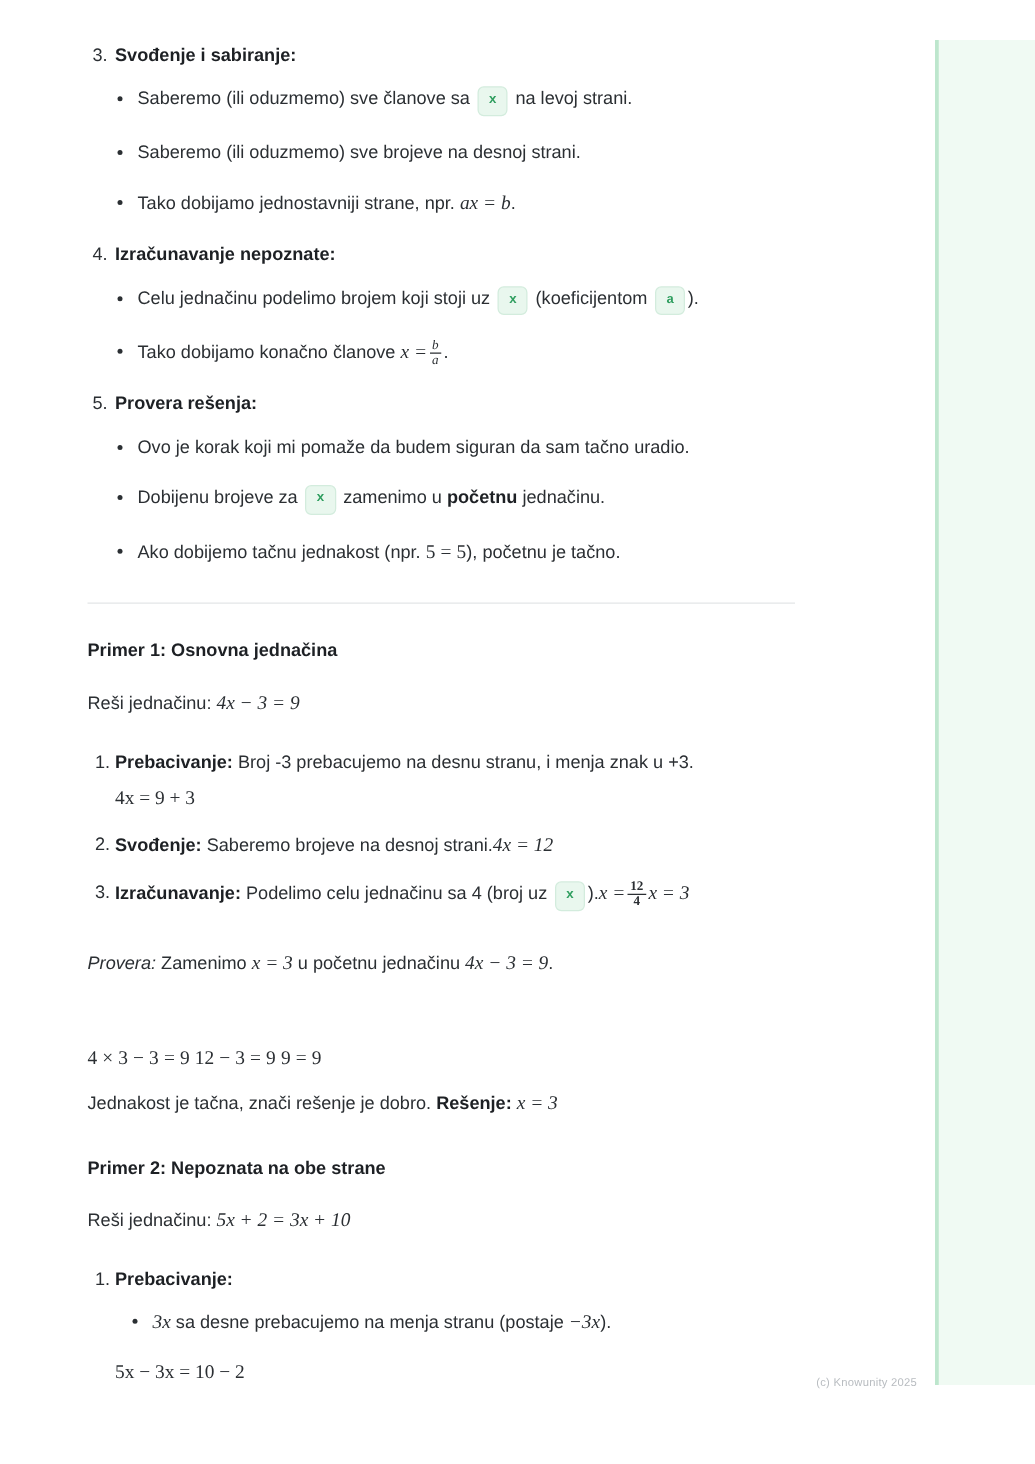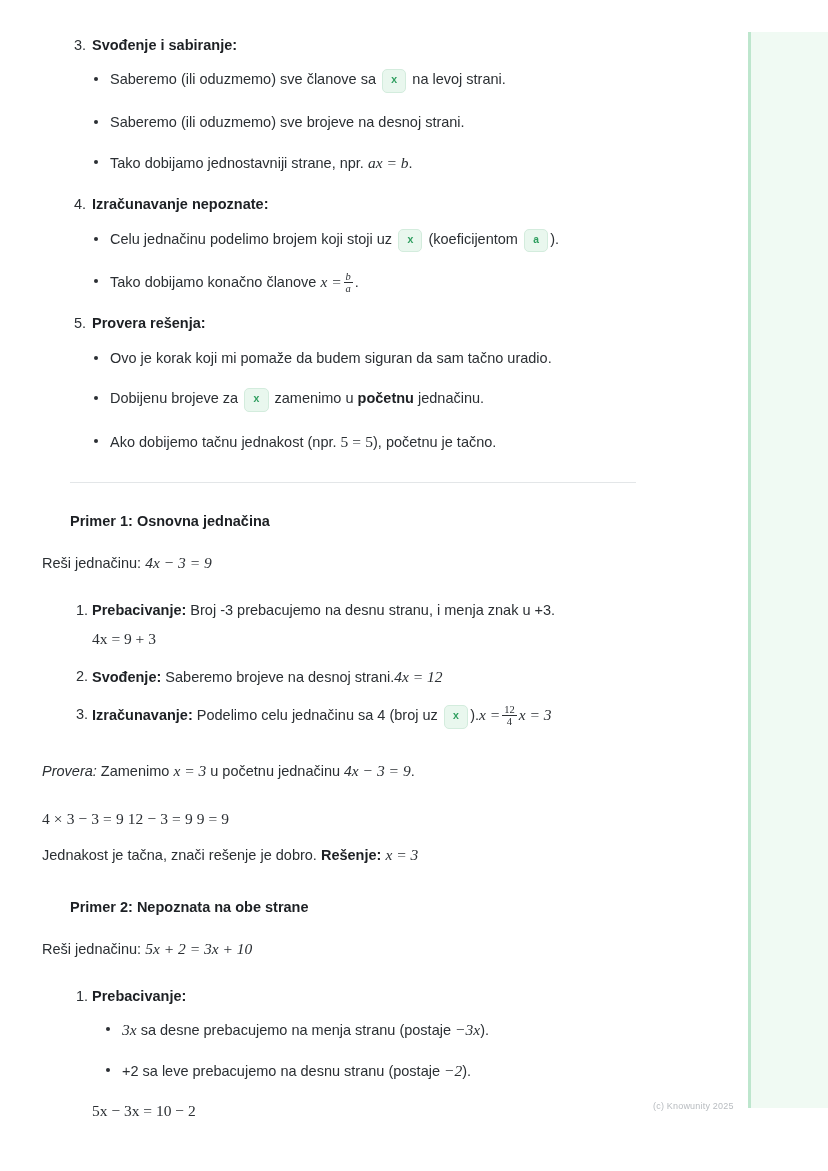--- a/index.html
+++ b/index.html
@@ -37,53 +37,54 @@
     padding: 34px 0 0 0;
     box-sizing: border-box;
   }
 
   
   .p {
     font-size: 14.5px;
     line-height: 1.55;
     color: #2b2f33;
     margin: 0 0 16px 0;
-    padding-left: 42px;
+    padding-left: 70px;
   }
   .p.tight { margin-bottom: 12px; }
 
   b, .bold { font-weight: bold; color: #1d2024; }
 
   
   .m {
     font-family: "Liberation Serif", serif;
     font-style: normal;
     font-size: 15.5px;
     letter-spacing: .1px;
+    margin-top: 28px;
   }
   .m i, .mi {
     font-family: "Liberation Serif", serif;
     font-style: italic;
     font-size: 15.5px;
   }
 
   
   .frac {
     display: inline-block;
     vertical-align: -0.42em;
     text-align: center;
     font-family: "Liberation Serif", serif;
     font-size: 10.5px;
     line-height: 1.05;
     margin: 0 2px;
   }
   .frac .num { display: block; padding: 0 2px; }
   .frac .den { display: block; padding: 0 2px; border-top: 1px solid #2b2f33; }
   .frac .num, .frac .den { font-style: italic; }
-  .frac.upright .num, .frac.upright .den { font-style: normal; }
+  .frac.upright .num, .frac.upright .den { font-style: normal; font-weight: bold; }
 
   
   .chip {
     display: inline-block;
     background: #e9f7ee;
     border: 1px solid #d3ecdd;
     border-radius: 5px;
     color: #2f9e5f;
     font-family: "Liberation Mono", monospace;
     font-size: 10.5px;
@@ -357,24 +358,20 @@
   <ol class="outer">
     <li>
       <span class="num">1.</span>
       <span class="bold">Prebacivanje:</span>
       <ul class="bul">
         <li>
           <span class="mi">3x</span>
           <span>sa desne prebacujemo na menja stranu (postaje</span>
           <span class="mi">−3x</span><span>).</span>
         </li>
-        <li>
-          <span>+2 sa leve prebacujemo na desnu stranu (postaje</span>
-          <span class="mi">−2</span><span>).</span>
-        </li>
       </ul>
       <div class="eq" style="margin-top:16px;">5x − 3x = 10 − 2</div>
     </li>
 
   </ol>
 
 </div>
 
 <div class="watermark">(c) Knowunity 2025</div>
 

